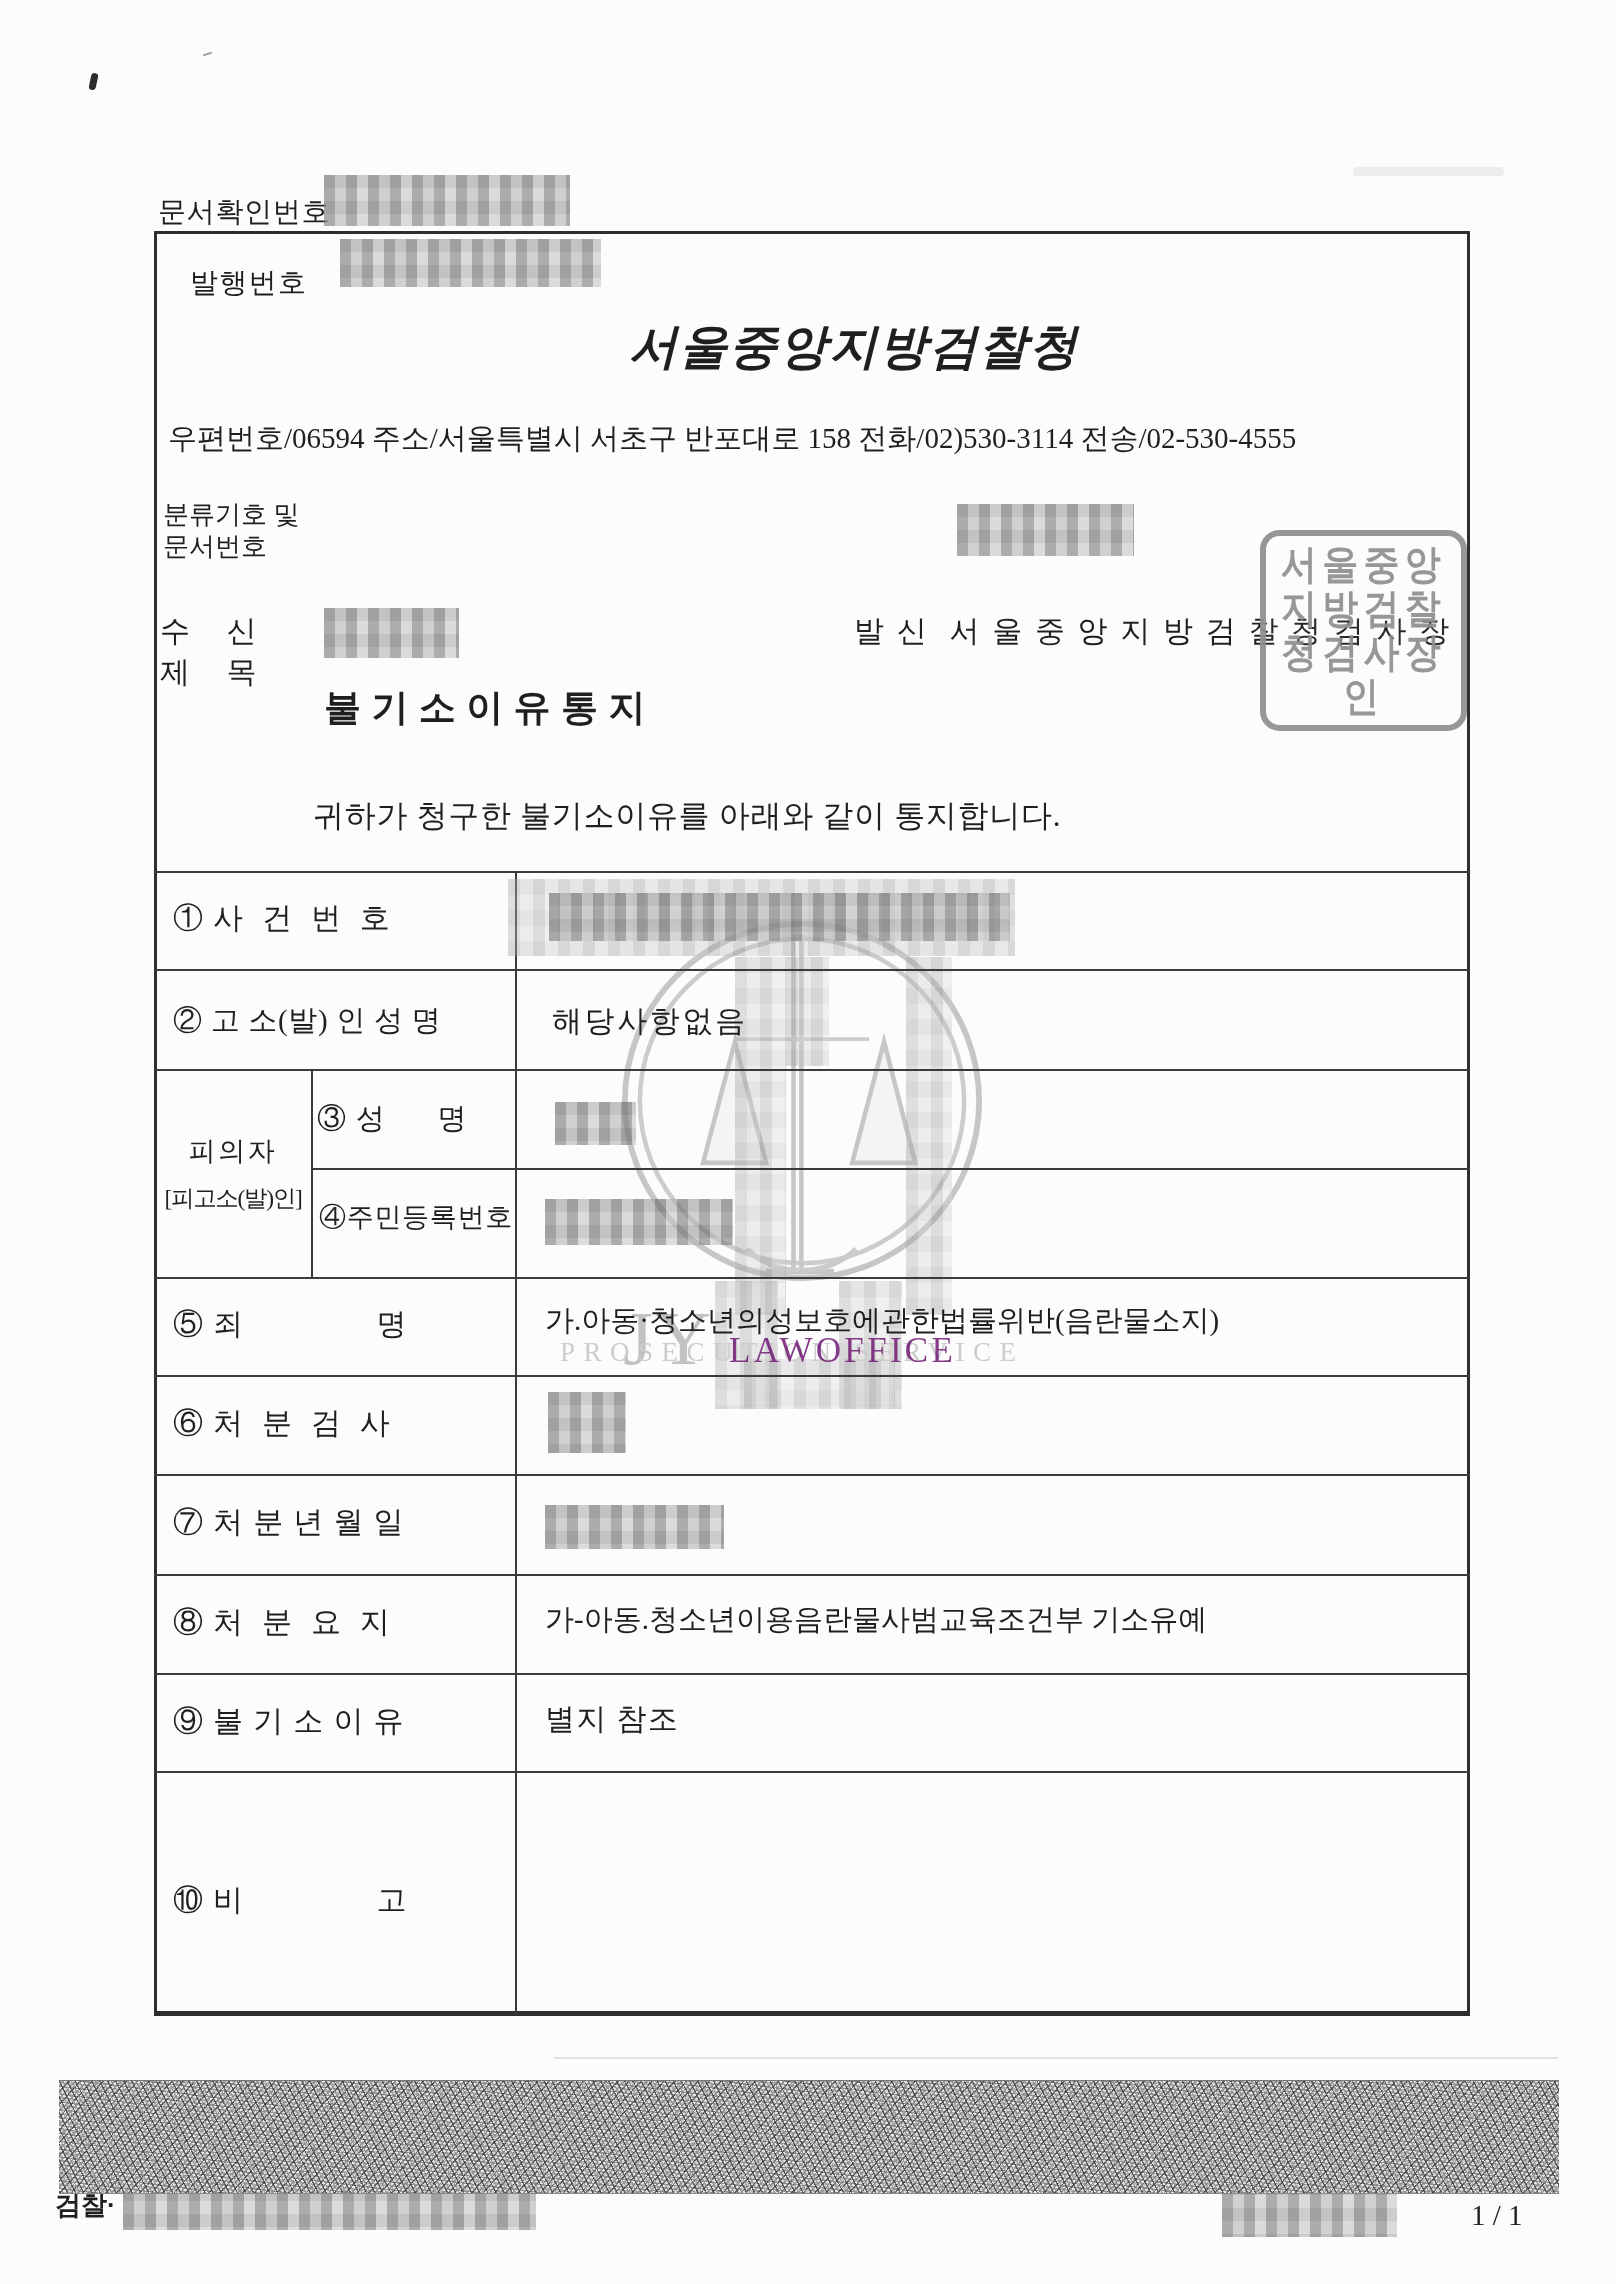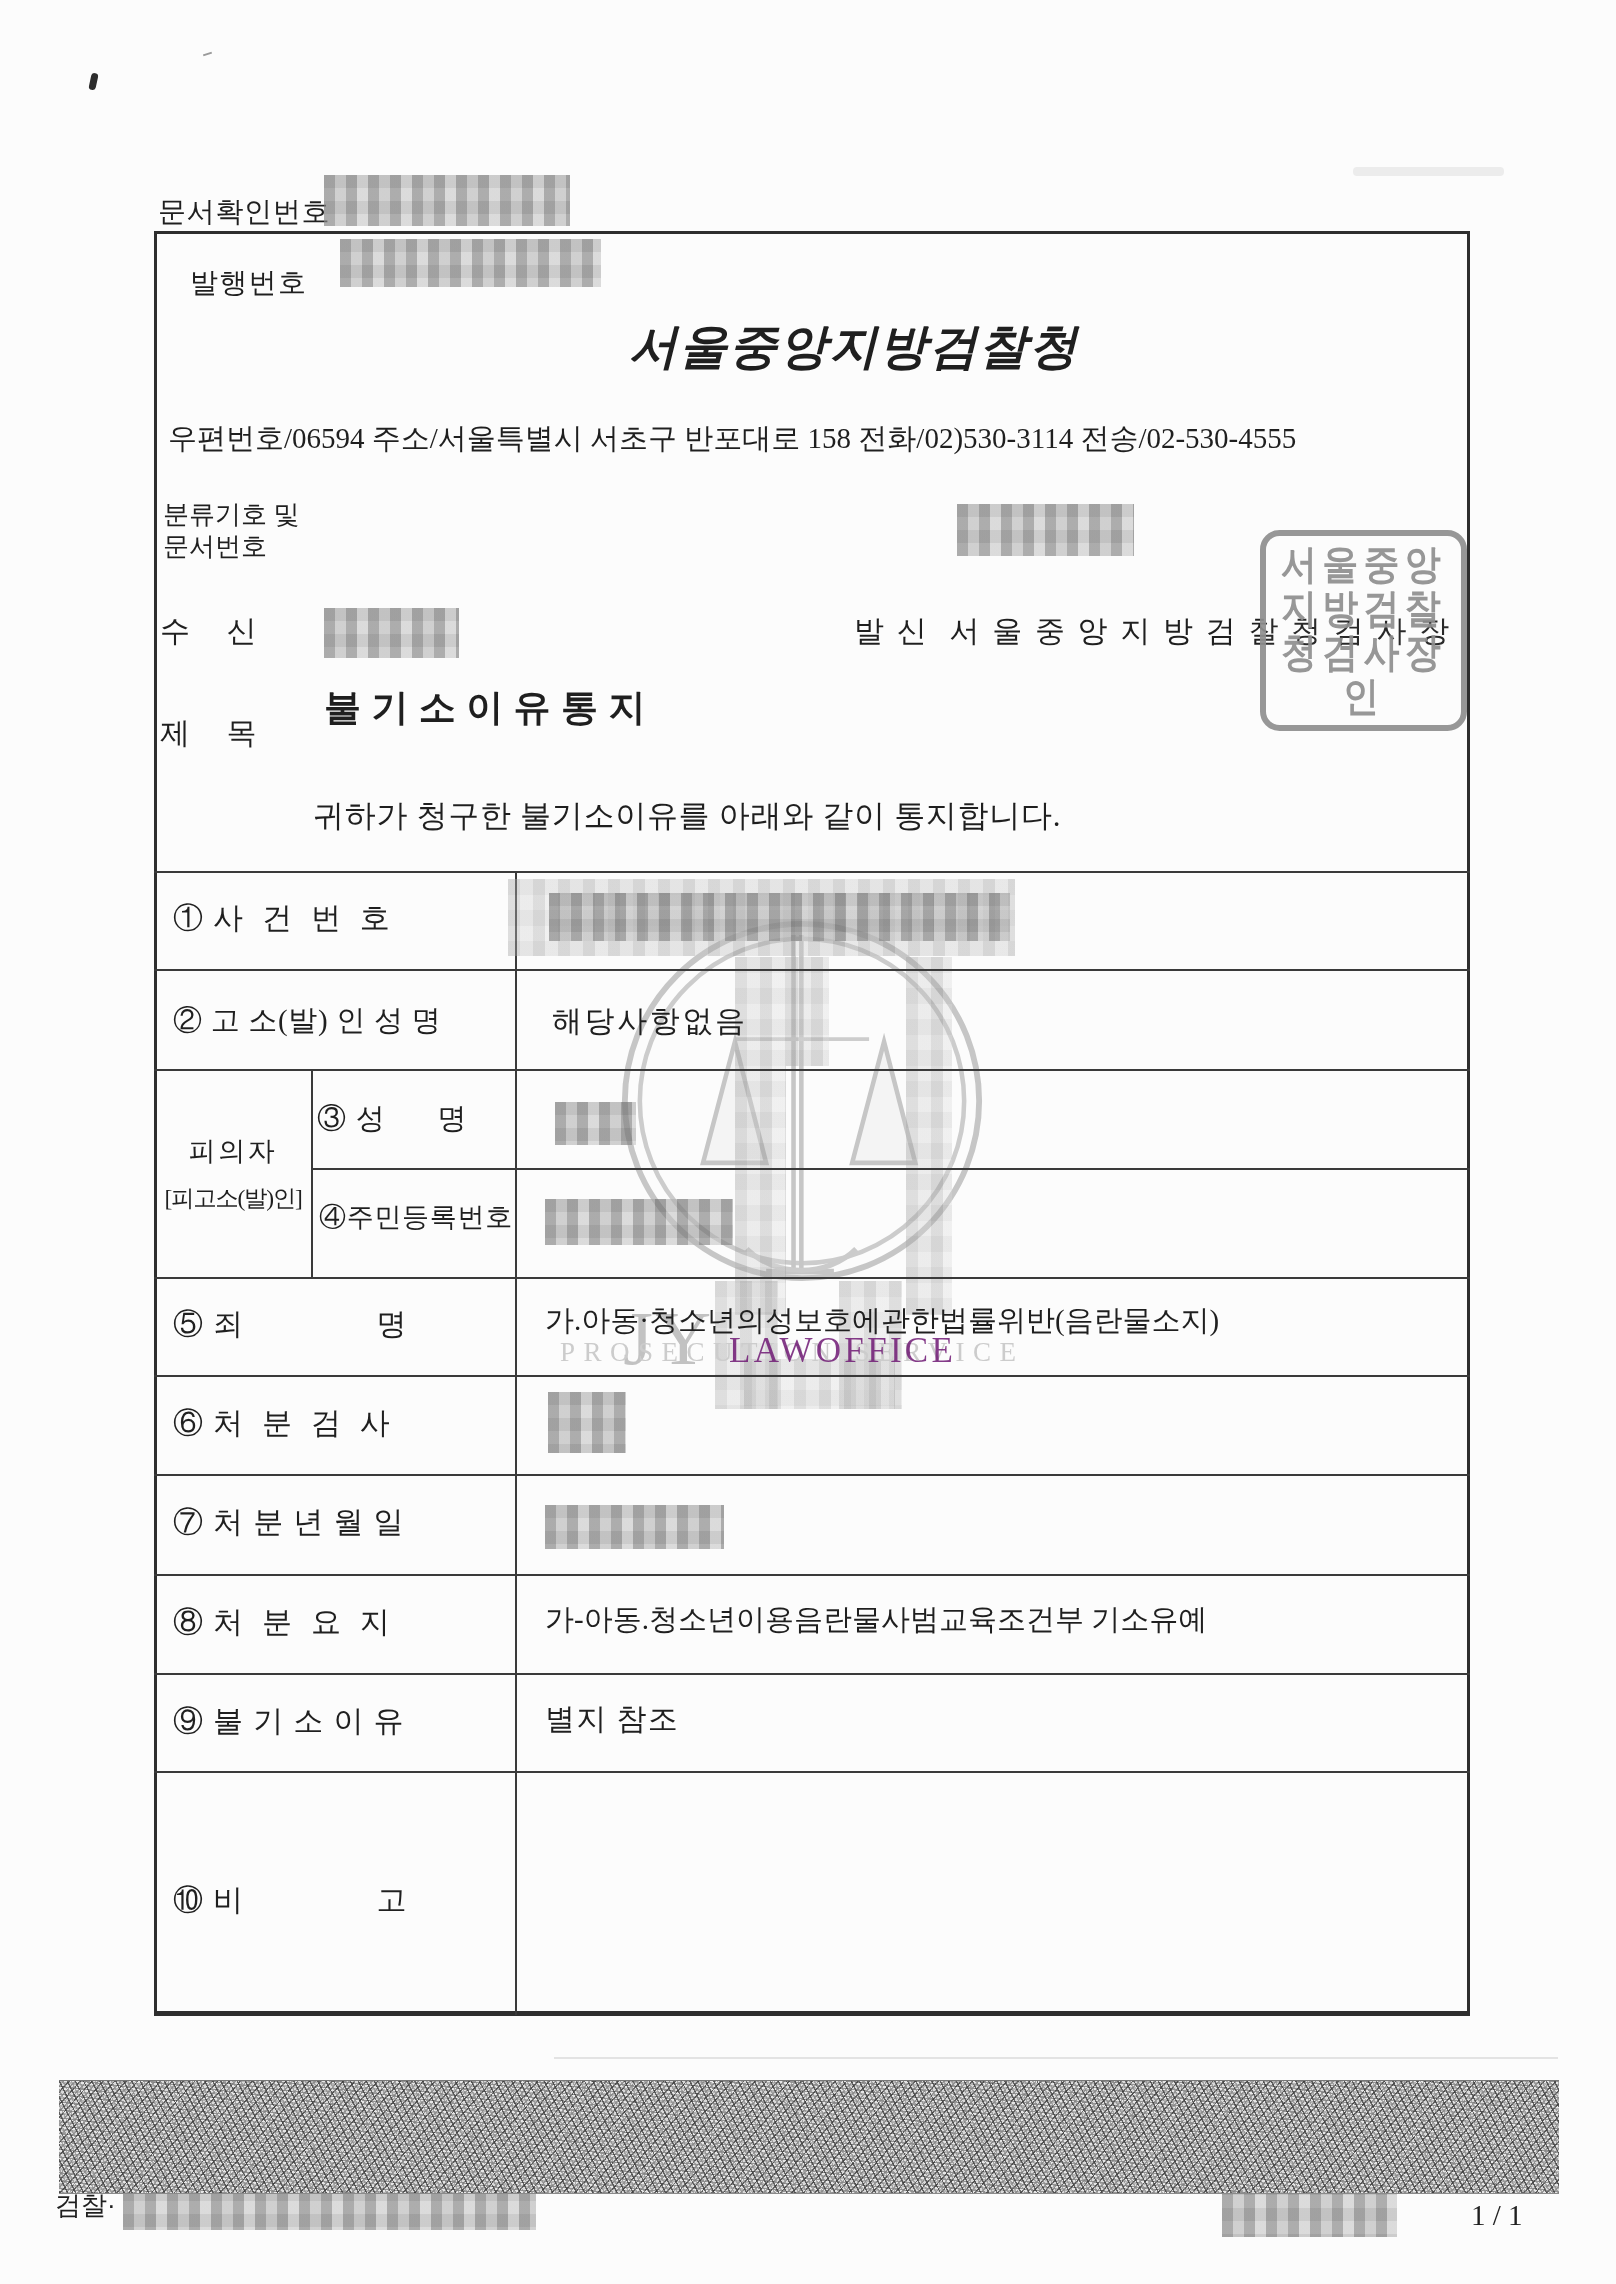--- a/index.html
+++ b/index.html
@@ -92,21 +92,21 @@
   <div class="abs" style="left:168px;top:419px;font-size:29px;letter-spacing:0px;z-index:4;">우편번호/06594 주소/서울특별시 서초구 반포대로 158 전화/02)530-3114 전송/02-530-4555</div>
 
   <div class="abs" style="left:163px;top:497px;font-size:26px;z-index:4;">분류기호 및</div>
   <div class="abs" style="left:163px;top:529px;font-size:26px;z-index:4;font-family:Liberation Serif, serif;">문서번호</div>
   <div class="abs mosaic" style="left:957px;top:504px;width:177px;height:52px;z-index:3;"></div>
 
   <div class="abs pre" style="left:160px;top:611px;font-size:30px;letter-spacing:1.3px;z-index:4;">수    신</div>
   <div class="abs mosaic" style="left:324px;top:608px;width:135px;height:50px;z-index:3;"></div>
   <div class="abs pre" style="left:854px;top:611px;font-size:30px;letter-spacing:2.6px;z-index:4;">발 신  서 울 중 앙 지 방 검 찰 청 검 사 장</div>
 
-  <div class="abs pre" style="left:160px;top:713px;font-size:30px;letter-spacing:1.3px;z-index:4;">제    목</div>
+  <div class="abs pre" style="left:160px;top:652px;font-size:30px;letter-spacing:1.3px;z-index:4;">제    목</div>
   <div class="abs" style="left:324px;top:683px;font-size:37px;font-weight:bold;letter-spacing:10.4px;z-index:4;">불기소이유통지</div>
 
   <div class="abs" style="left:313px;top:795px;font-size:31px;letter-spacing:0.7px;z-index:4;">귀하가 청구한 불기소이유를 아래와 같이 통지합니다.</div>
 
   <div class="abs seal" style="left:1260px;top:530px;width:207px;height:201px;z-index:5;">
     <span style="grid-column:1 / span 4;letter-spacing:5.2px;">서울중앙</span>
     <span style="grid-column:1 / span 4;letter-spacing:5.2px;">지방검찰</span>
     <span style="grid-column:1 / span 4;letter-spacing:5.2px;">청검사장</span>
     <span style="grid-column:1 / span 4;letter-spacing:5.2px;">인</span>
   </div>
@@ -154,19 +154,19 @@
   <div class="abs pre label" style="left:173px;top:1602px;z-index:4;">⑧ 처  분  요  지</div>
   <div class="abs" style="left:545px;top:1600px;font-size:29px;z-index:4;">가-아동.청소년이용음란물사범교육조건부 기소유예</div>
 
   <div class="abs pre label" style="left:173px;top:1701px;z-index:4;">⑨ 불 기 소 이 유</div>
   <div class="abs" style="left:545px;top:1699px;font-size:30px;letter-spacing:1.3px;z-index:4;">별지 참조</div>
 
   <div class="abs pre label" style="left:173px;top:1880px;z-index:4;">⑩ 비               고</div>
 
   <div class="abs" style="left:554px;top:2057px;width:1004px;height:2px;background:#e3e3e3;"></div>
   <div class="abs noise" style="left:59px;top:2080px;width:1500px;height:112px;z-index:4;"></div>
-  <div class="abs footer-sans" style="left:55px;top:2188px;font-size:26px;font-weight:normal;z-index:4;">검찰·</div>
+  <div class="abs footer-sans" style="left:55px;top:2188px;font-size:26px;font-weight:bold;z-index:4;">검찰·</div>
   <div class="abs mosaic" style="left:123px;top:2188px;width:413px;height:42px;z-index:3;"></div>
   <div class="abs mosaic" style="left:1222px;top:2182px;width:175px;height:55px;z-index:3;"></div>
   <div class="abs" style="left:1471px;top:2199px;font-size:29px;z-index:4;">1 / 1</div>
 
 </div>
 
 
 </body></html>

